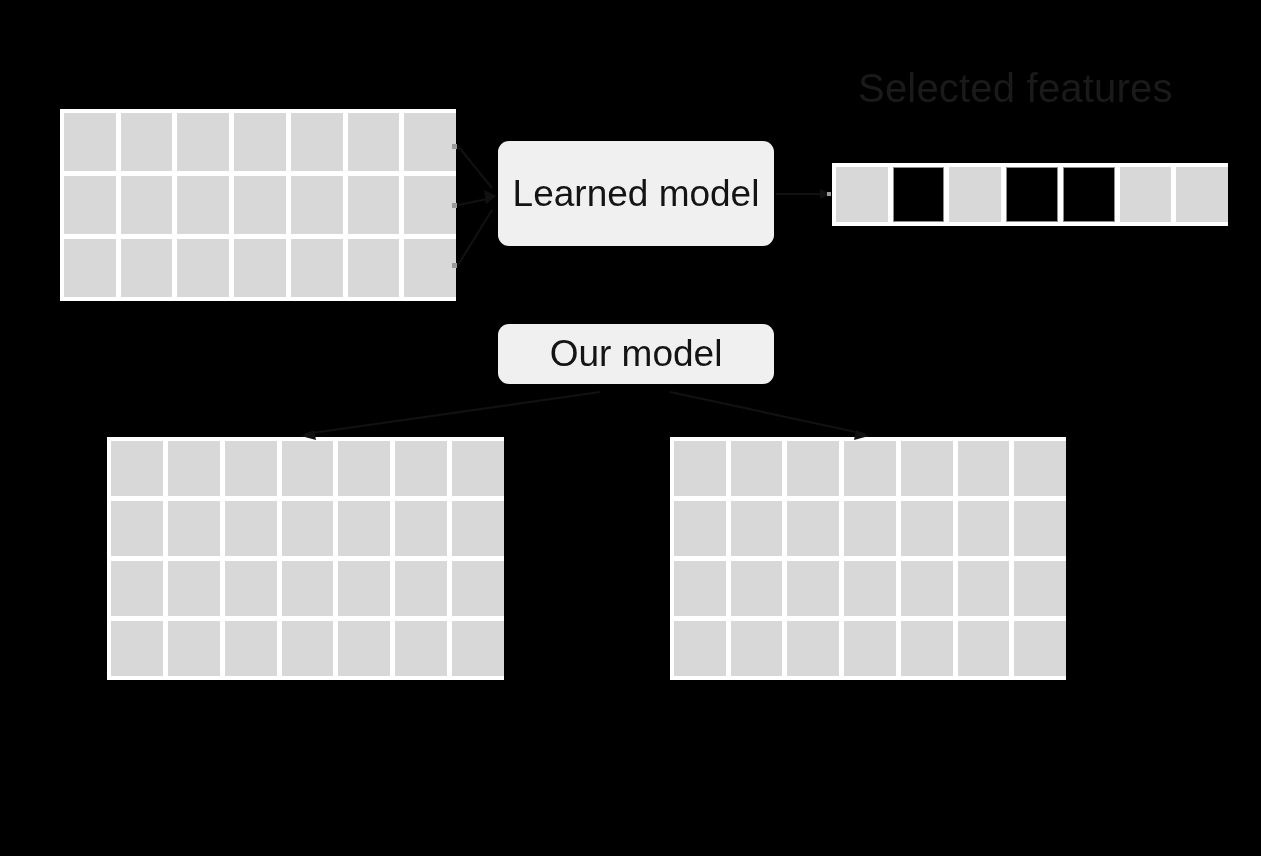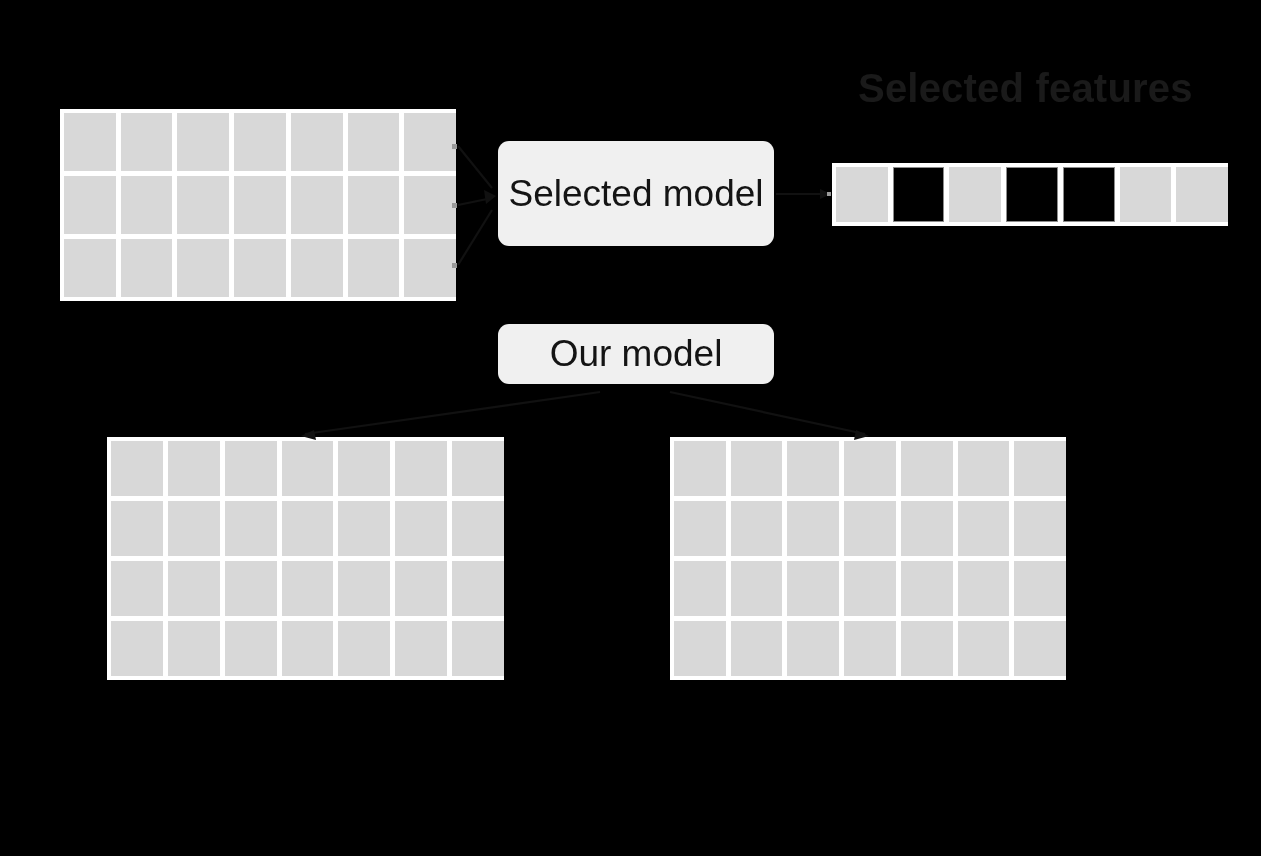--- a/index.html
+++ b/index.html
@@ -108,21 +108,21 @@
     font-size: 37px;
   }
 
   
   #title-selected-features {
     position: absolute;
     left: 858px;
     top: 66px;
     width: 340px;
     font-size: 40px;
-    font-weight: bold;
+    font-weight: normal;
     color: #1a1a1a;
     letter-spacing: 0.2px;
     white-space: nowrap;
   }
 
   
   #connectors {
     position: absolute;
     left: 0;
     top: 0;
@@ -164,21 +164,21 @@
       <div class="cell"></div>
       <div class="cell"></div>
       <div class="cell"></div>
       <div class="cell"></div>
       <div class="cell"></div>
       <div class="cell"></div>
       <div class="cell"></div>
       <div class="cell"></div>
     </div>
 
-  <div class="model-box" id="box-learned-model">Selected model</div>
+  <div class="model-box" id="box-learned-model">Learned model</div>
 
   <div class="model-box" id="box-our-model">Our model</div>
 
   <div id="title-selected-features">Selected features</div>
 
   <div class="matrix" id="matrix-features">
       <div class="cell"></div>
       <div class="cell selected"></div>
       <div class="cell"></div>
       <div class="cell selected"></div>

